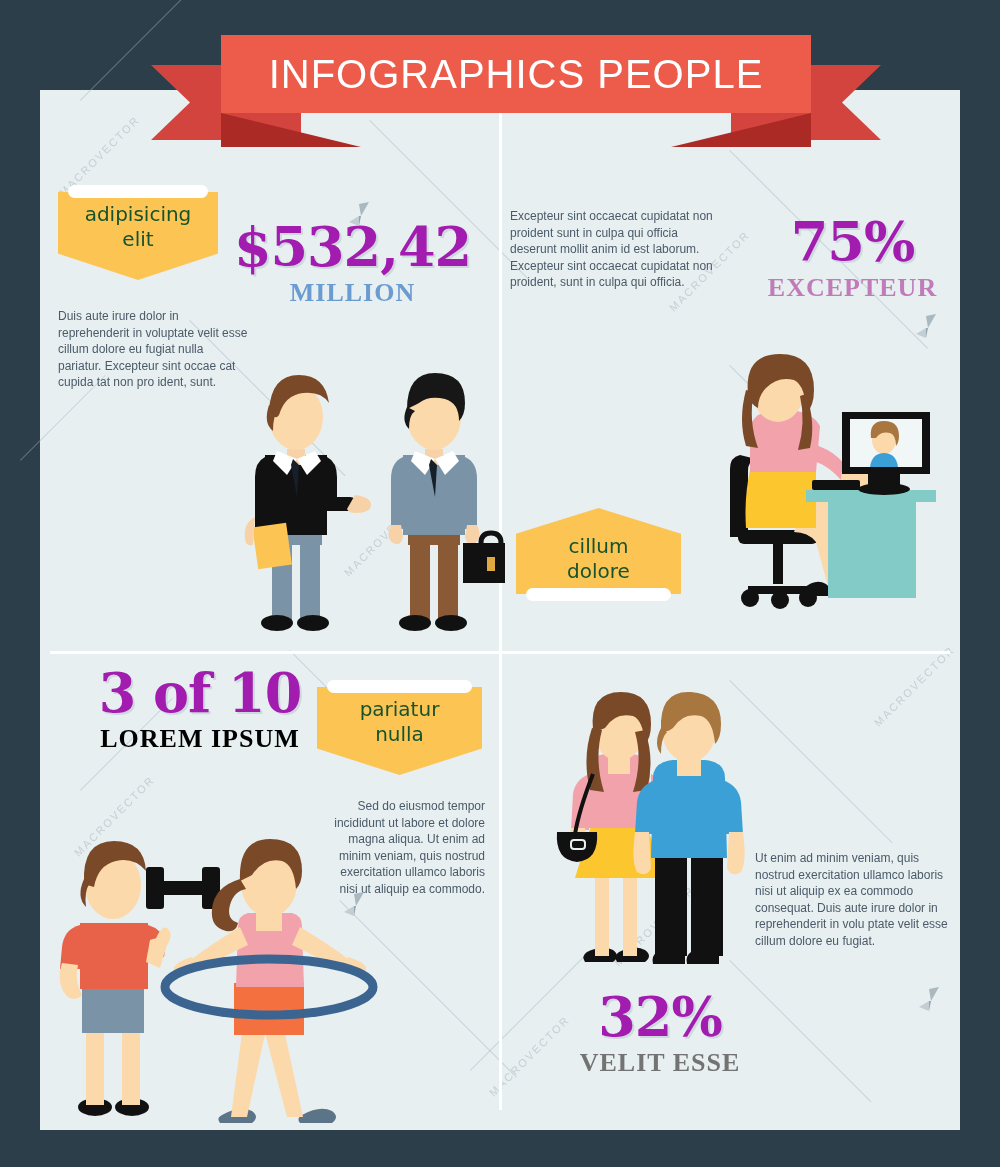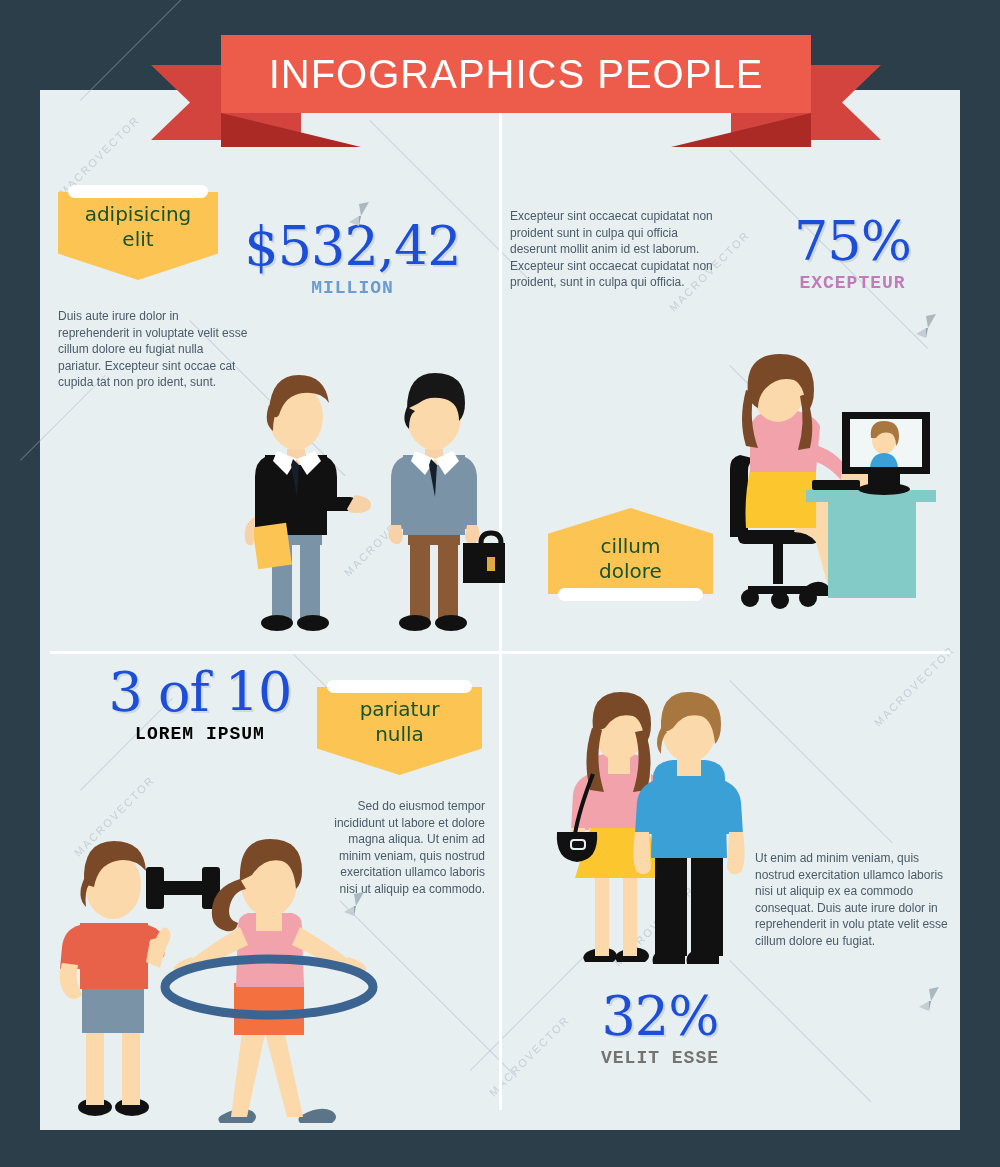--- a/index.html
+++ b/index.html
@@ -67,27 +67,27 @@
     padding:26px 6px 10px;
     text-align:center; margin-bottom:-6px;
   }
   .banner .label{
     color:#14532d; font-size:20px; line-height:1.25;
     font-family:"DejaVu Sans", sans-serif;
   }
 
   .bigstat{ position:absolute; text-align:center; }
   .bignum{
-    font-family:"DejaVu Serif", serif; font-weight:normal;
-    color:#1d4ed8; font-size:54px; letter-spacing:-1px; line-height:1;
+    font-family:"DejaVu Serif", serif; font-weight:bold;
+    color:#a21caf; font-size:54px; letter-spacing:-1px; line-height:1;
     text-shadow:2px 2px 0 rgba(180,195,200,.5);
   }
   .bigsub{
-    font-family:Liberation Mono, monospace; font-weight:bold;
-    font-size:18px; letter-spacing:1px; margin-top:4px;
+    font-family:Liberation Serif, serif; font-weight:bold;
+    font-size:26px; letter-spacing:1px; margin-top:4px;
   }
   .bodytext{
     position:absolute; color:#4a5a68; font-size:12px; line-height:1.38;
     font-family:"Liberation Sans", sans-serif;
   }
   .wm{
     position:absolute; color:#b9c6cb; font-size:11px; letter-spacing:2px;
     transform:rotate(-45deg); font-family:"Liberation Sans", sans-serif;
     pointer-events:none; opacity:.75;
   }
@@ -198,21 +198,21 @@
     <div class="bignum">75%</div>
     <div class="bigsub" style="color:#c07bb8;">EXCEPTEUR</div>
   </div>
 
   <svg class="bird" style="left:872px; top:222px;" viewBox="0 0 26 30">
     <path d="M4 22 L14 16 L14 26 Z" fill="#c3ced4"></path>
     <path d="M14 4 L24 2 L16 16 Z" fill="#aab8c0"></path>
     <path d="M14 16 L16 16 L14 26 Z" fill="#95a5ad"></path>
   </svg>
 
-  <div class="banner banner-up" style="left:508px; top:418px; width:165px;">
+  <div class="banner banner-up" style="left:476px; top:418px; width:165px;">
     <div class="body">
       <div class="label">cillum<br>dolore</div>
     </div>
     <div class="topbar"></div>
   </div>
 
   <svg style="position:absolute; left:680px; top:260px; width:250px; height:265px;" viewBox="0 0 250 265">
 
     <g>
       <path d="M20 105 q-10 2 -10 14 v68 h18 v-66 q0 -10 8 -12 z" fill="#111"></path>

